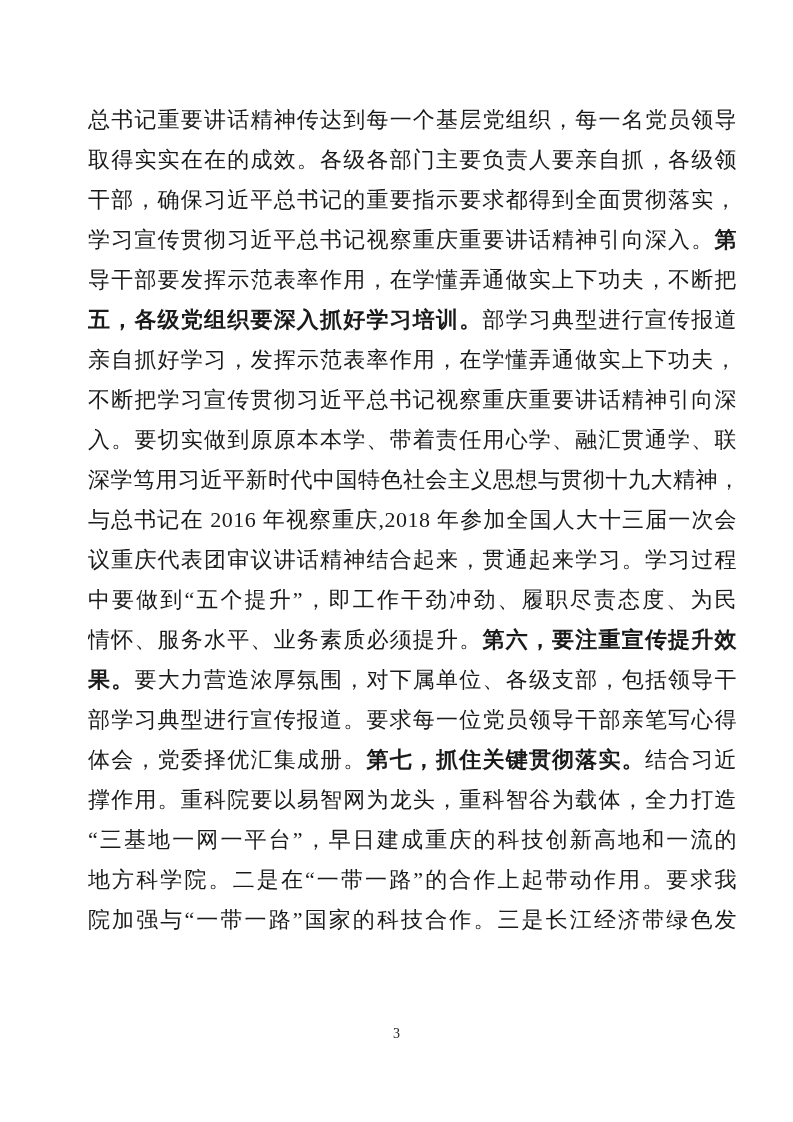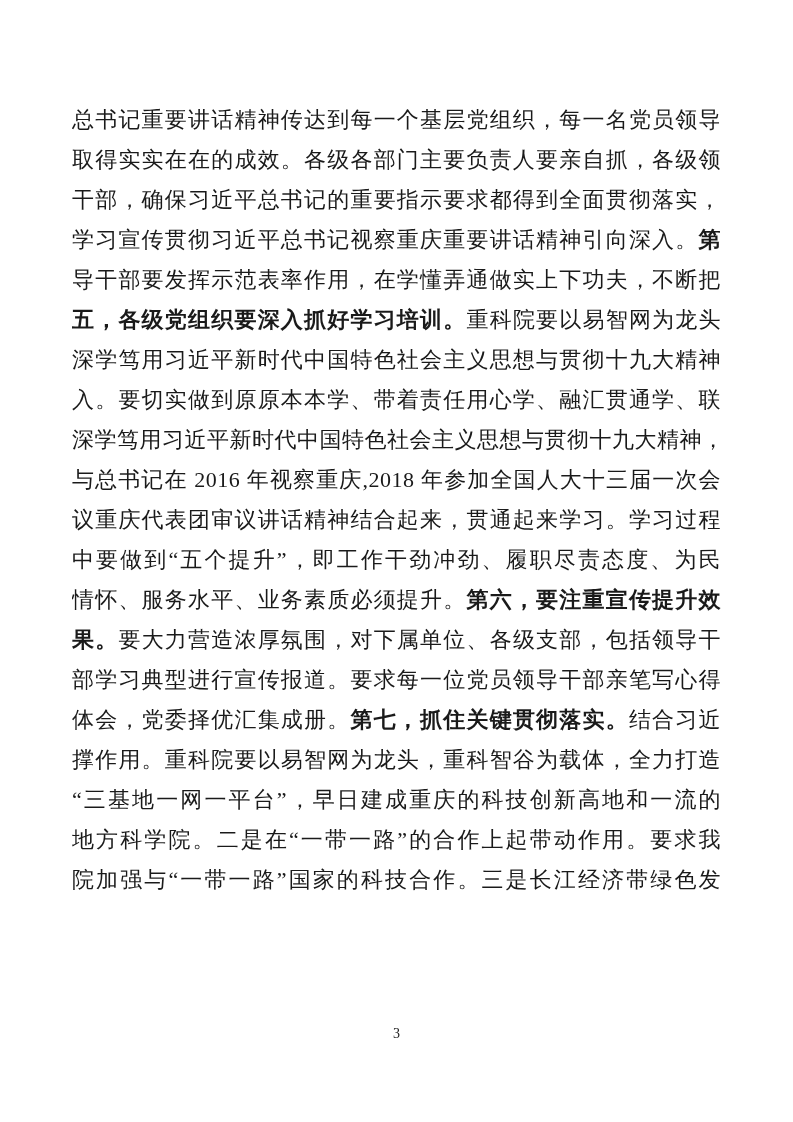--- a/index.html
+++ b/index.html
@@ -15,21 +15,21 @@
   .page {
     position: relative;
     width: 793px;
     height: 1122px;
     background: #ffffff;
     color: #1a1a1a;
     overflow: hidden;
   }
   .text-block {
     position: absolute;
-    left: 72px;
+    left: 88px;
     top: 100px;
     width: 649px;
   }
   .line {
     height: 40px;
     line-height: 40px;
     font-size: 22px;
     letter-spacing: 0.5px;
     text-align: justify;
     text-align-last: justify;
@@ -57,22 +57,23 @@
 </head>
 <body>
 
 <div class="page">
   <div class="text-block">
       <div class="line"><span class="seg-normal">总书记重要讲话精神传达到每一个基层党组织，每一名党员领导</span></div>
       <div class="line"><span class="seg-normal">取得实实在在的成效。各级各部门主要负责人要亲自抓，各级领</span></div>
       <div class="line"><span class="seg-normal">干部，确保习近平总书记的重要指示要求都得到全面贯彻落实，</span></div>
       <div class="line"><span class="seg-normal">学习宣传贯彻习近平总书记视察重庆重要讲话精神引向深入。</span><span class="seg-bold">第</span></div>
       <div class="line"><span class="seg-normal">导干部要发挥示范表率作用，在学懂弄通做实上下功夫，不断把</span></div>
-      <div class="line"><span class="seg-bold">五，各级党组织要深入抓好学习培训。</span><span class="seg-normal">重科院要以易智网为龙头</span></div>
-      <div class="line"><span class="seg-normal">深学笃用习近平新时代中国特色社会主义思想与贯彻十九大精神</span></div>
+      <div class="line"><span class="seg-bold">五，各级党组织要深入抓好学习培训。</span><span class="seg-normal">部学习典型进行宣传报道</span></div>
+      <div class="line"><span class="seg-normal">亲自抓好学习，发挥示范表率作用，在学懂弄通做实上下功夫，</span></div>
+      <div class="line"><span class="seg-normal">不断把学习宣传贯彻习近平总书记视察重庆重要讲话精神引向深</span></div>
       <div class="line"><span class="seg-normal">入。要切实做到原原本本学、带着责任用心学、融汇贯通学、联</span></div>
       <div class="line"><span class="seg-normal">深学笃用习近平新时代中国特色社会主义思想与贯彻十九大精神，</span></div>
       <div class="line"><span class="seg-normal">与总书记在 2016 年视察重庆,2018 年参加全国人大十三届一次会</span></div>
       <div class="line"><span class="seg-normal">议重庆代表团审议讲话精神结合起来，贯通起来学习。学习过程</span></div>
       <div class="line"><span class="seg-normal">中要做到“五个提升”，即工作干劲冲劲、履职尽责态度、为民</span></div>
       <div class="line"><span class="seg-normal">情怀、服务水平、业务素质必须提升。</span><span class="seg-bold">第六，要注重宣传提升效</span></div>
       <div class="line"><span class="seg-bold">果。</span><span class="seg-normal">要大力营造浓厚氛围，对下属单位、各级支部，包括领导干</span></div>
       <div class="line"><span class="seg-normal">部学习典型进行宣传报道。要求每一位党员领导干部亲笔写心得</span></div>
       <div class="line"><span class="seg-normal">体会，党委择优汇集成册。</span><span class="seg-bold">第七，抓住关键贯彻落实。</span><span class="seg-normal">结合习近</span></div>
       <div class="line"><span class="seg-normal">撑作用。重科院要以易智网为龙头，重科智谷为载体，全力打造</span></div>

